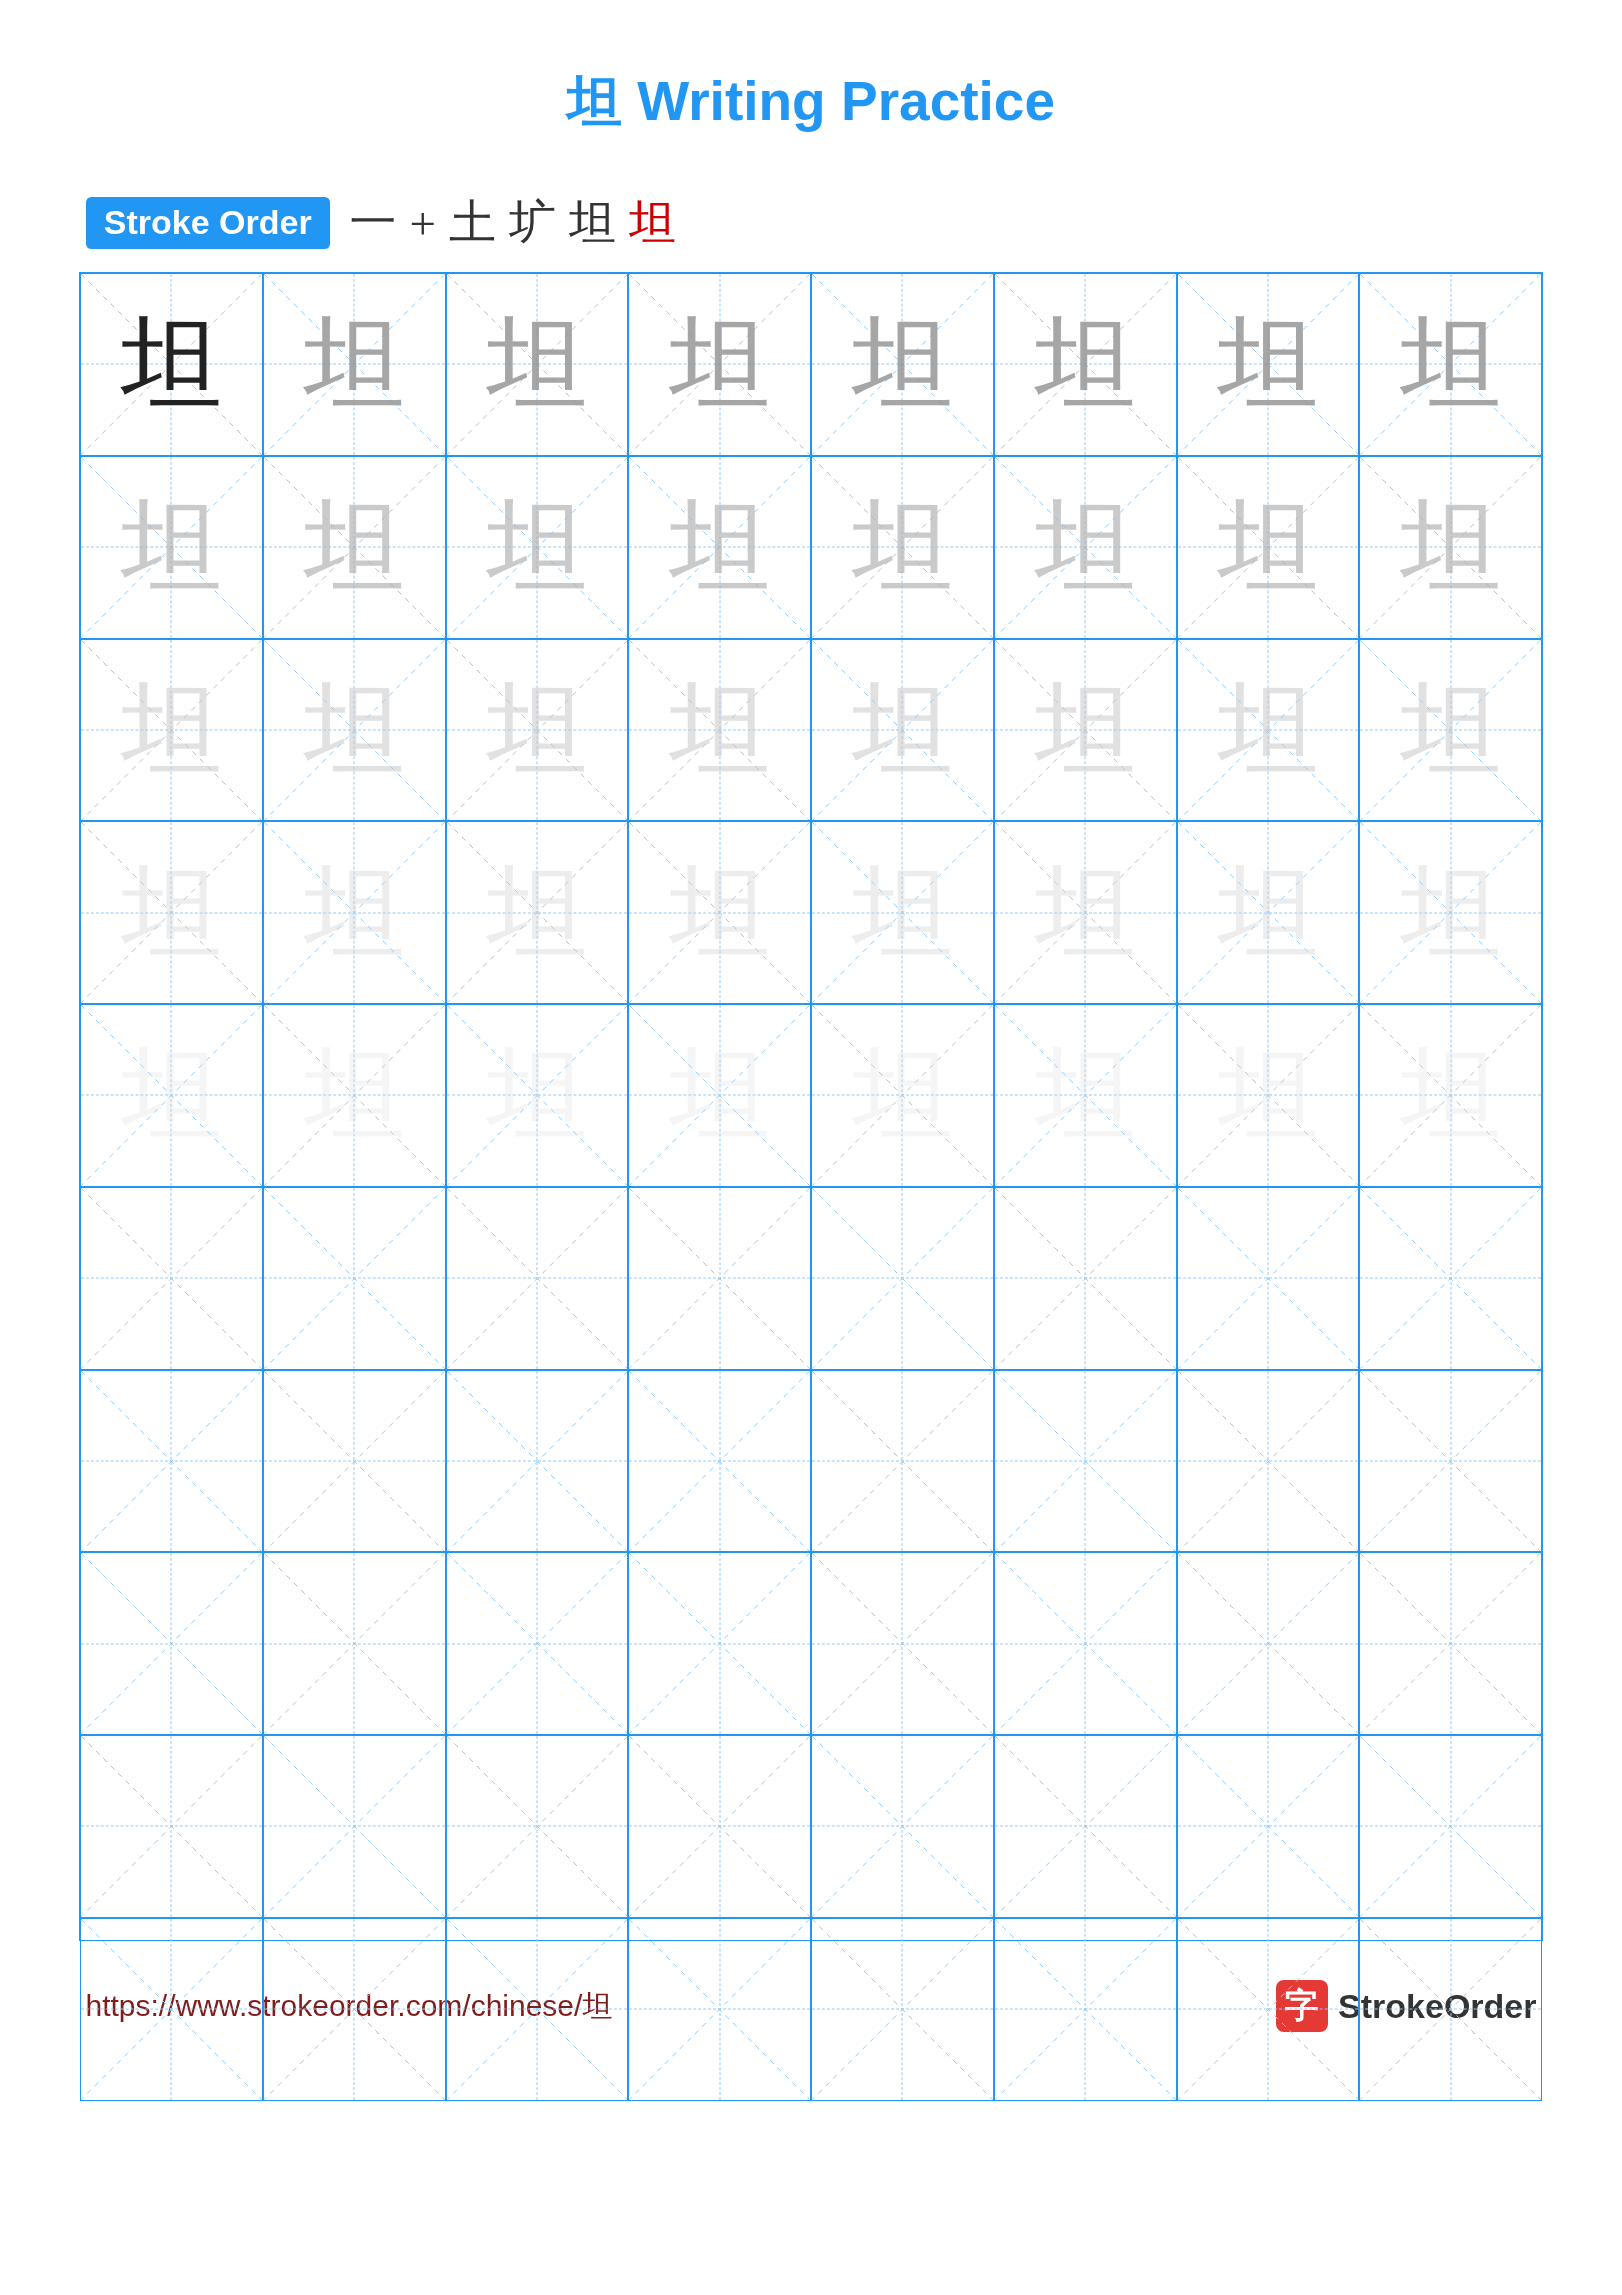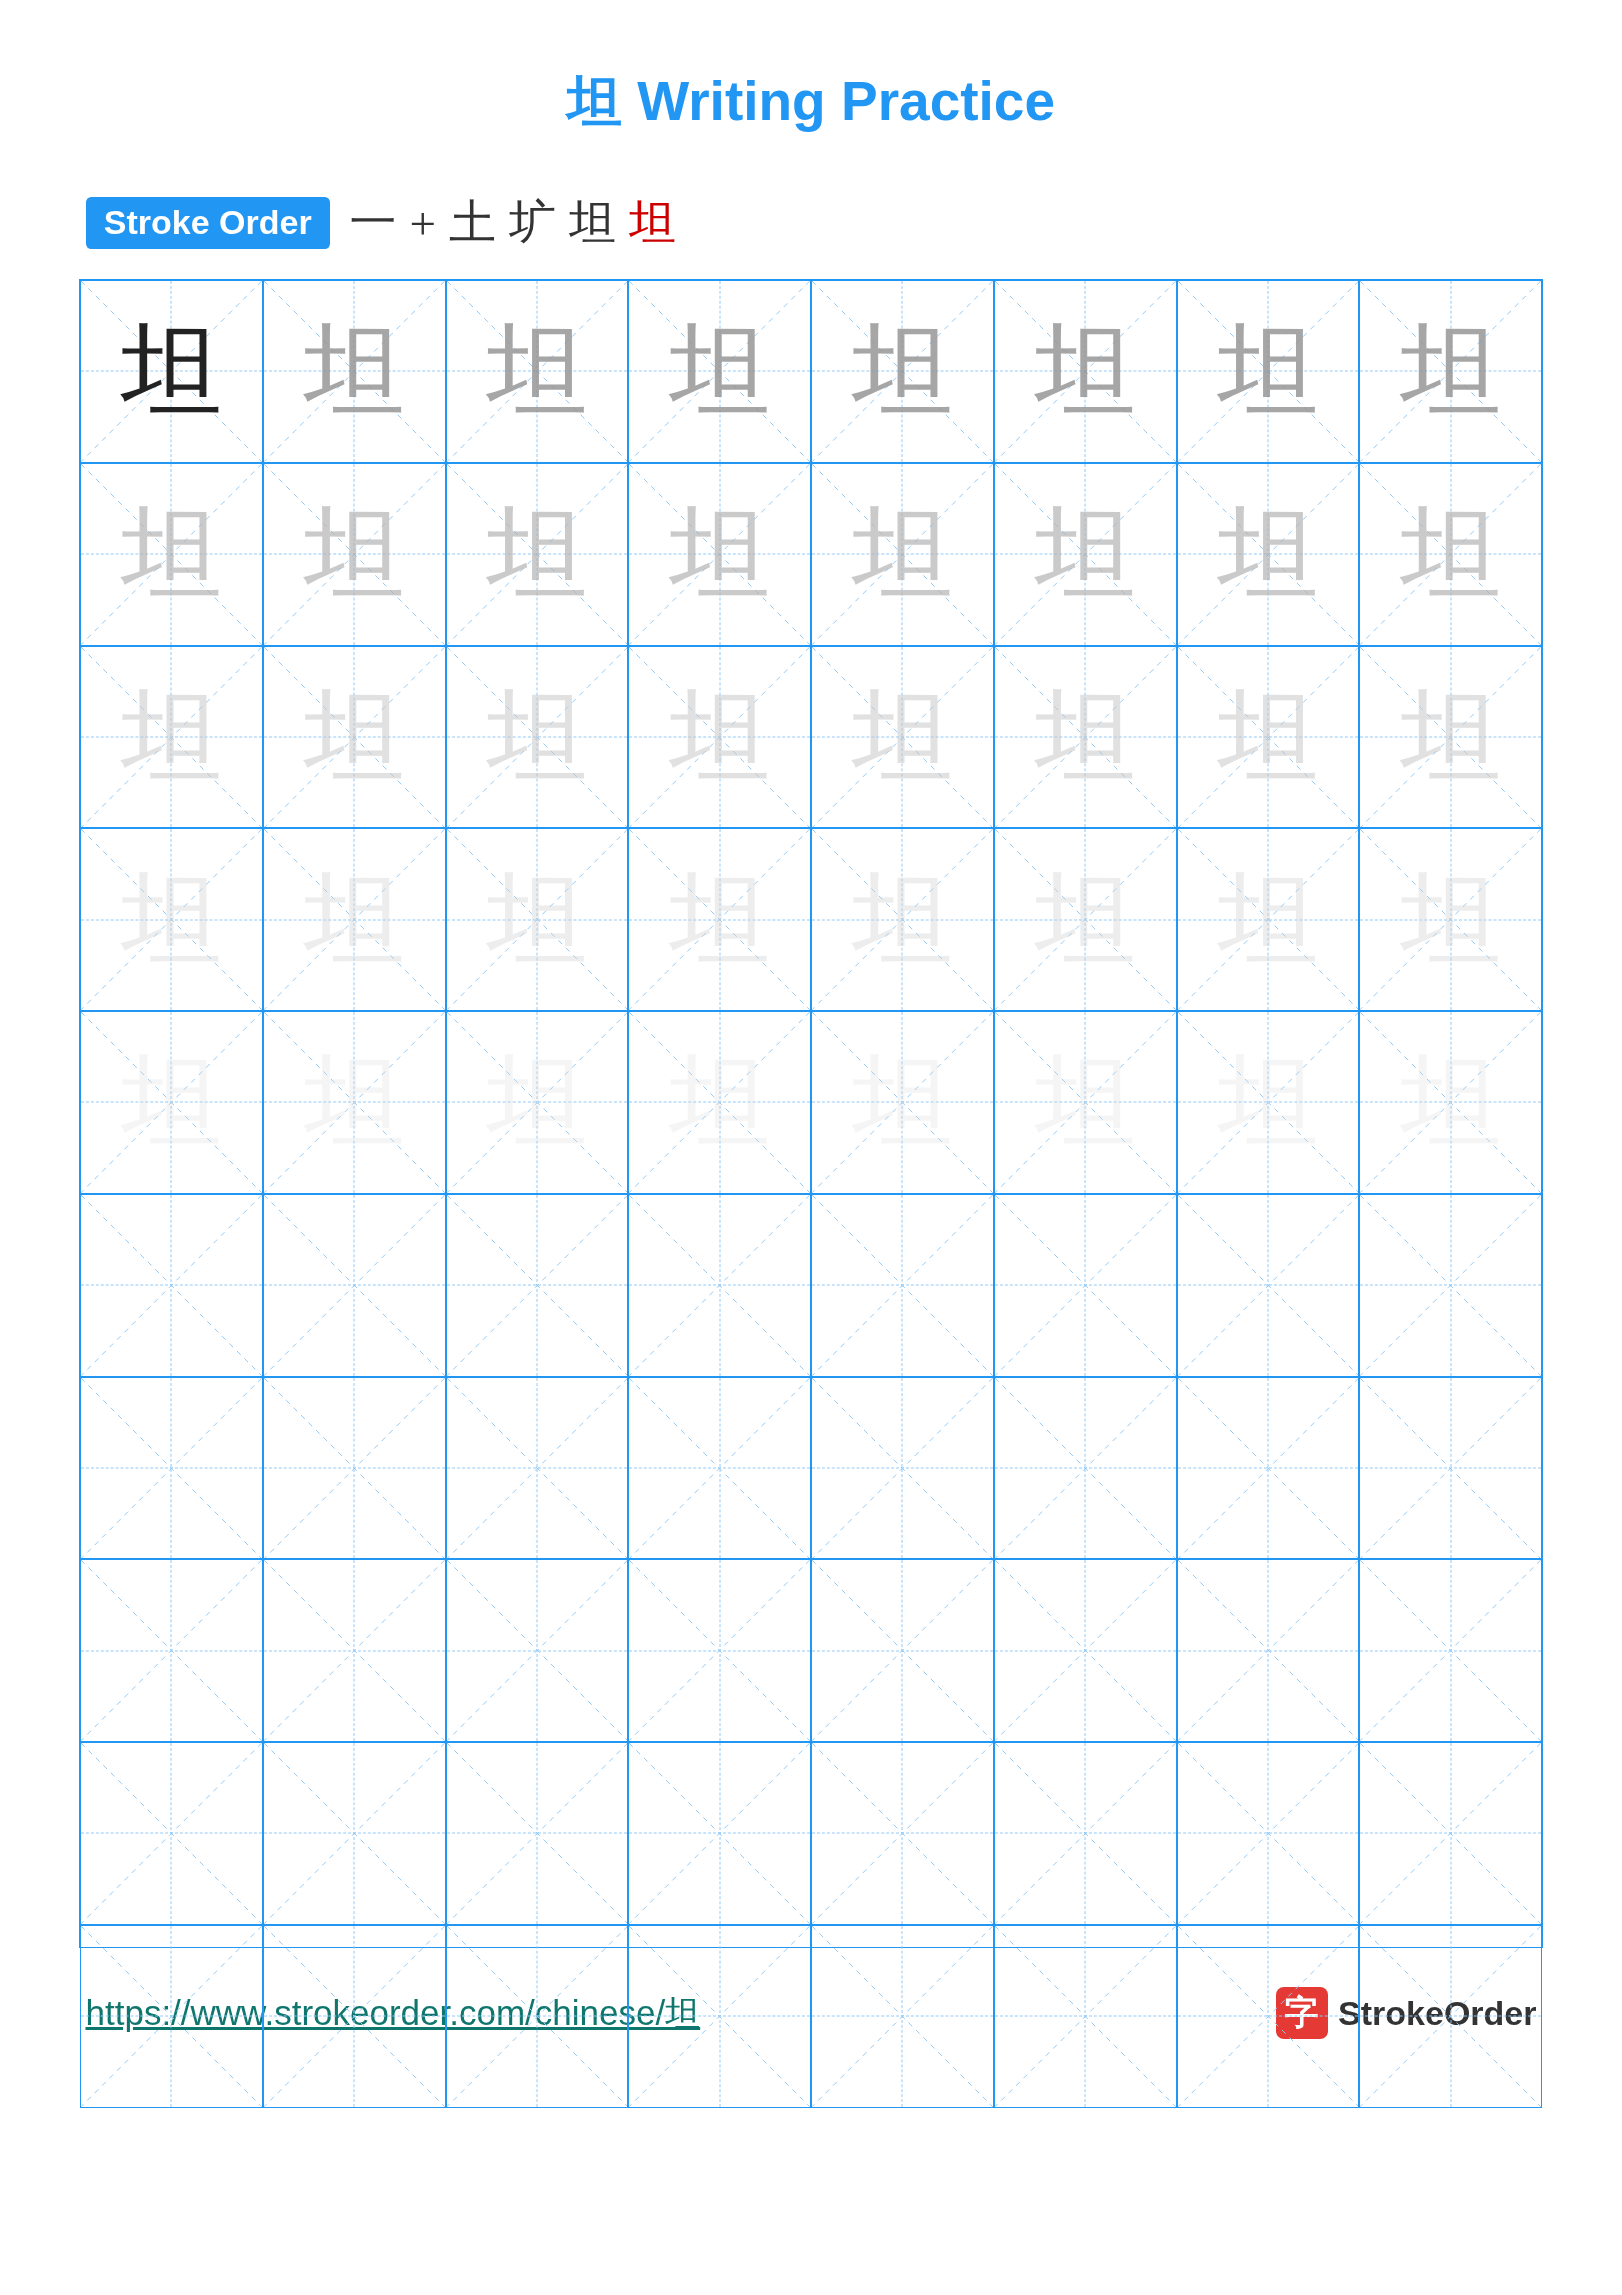--- a/index.html
+++ b/index.html
@@ -23,21 +23,21 @@
       padding-top: 26px;
     }
 
     .title .char {
       color: #2196F3;
     }
 
     .stroke-order-row {
       display: flex;
       align-items: center;
-      margin-bottom: 25px;
+      margin-bottom: 18px;
       gap: 19.6px;
       padding-left: 6.5px;
     }
 
     .stroke-order-badge {
       background: #2196F3;
       color: #fff;
       font-size: 34px;
       font-family: sans-serif;
       font-weight: bold;
@@ -132,24 +132,23 @@
     
     .footer {
       display: flex;
       justify-content: space-between;
       align-items: center;
       margin-top: 39px;
       padding: 0 6.5px;
     }
 
     .footer-url {
-      color: #0f766e;
-      font-size: 35px;
+      color: #7f1d1d;
+      font-size: 30px;
       font-family: sans-serif;
-      text-decoration: underline;
     }
 
     .footer-logo {
       display: flex;
       align-items: center;
       gap: 10.5px;
       font-size: 34px;
       font-family: sans-serif;
       font-weight: bold;
       color: #333;

